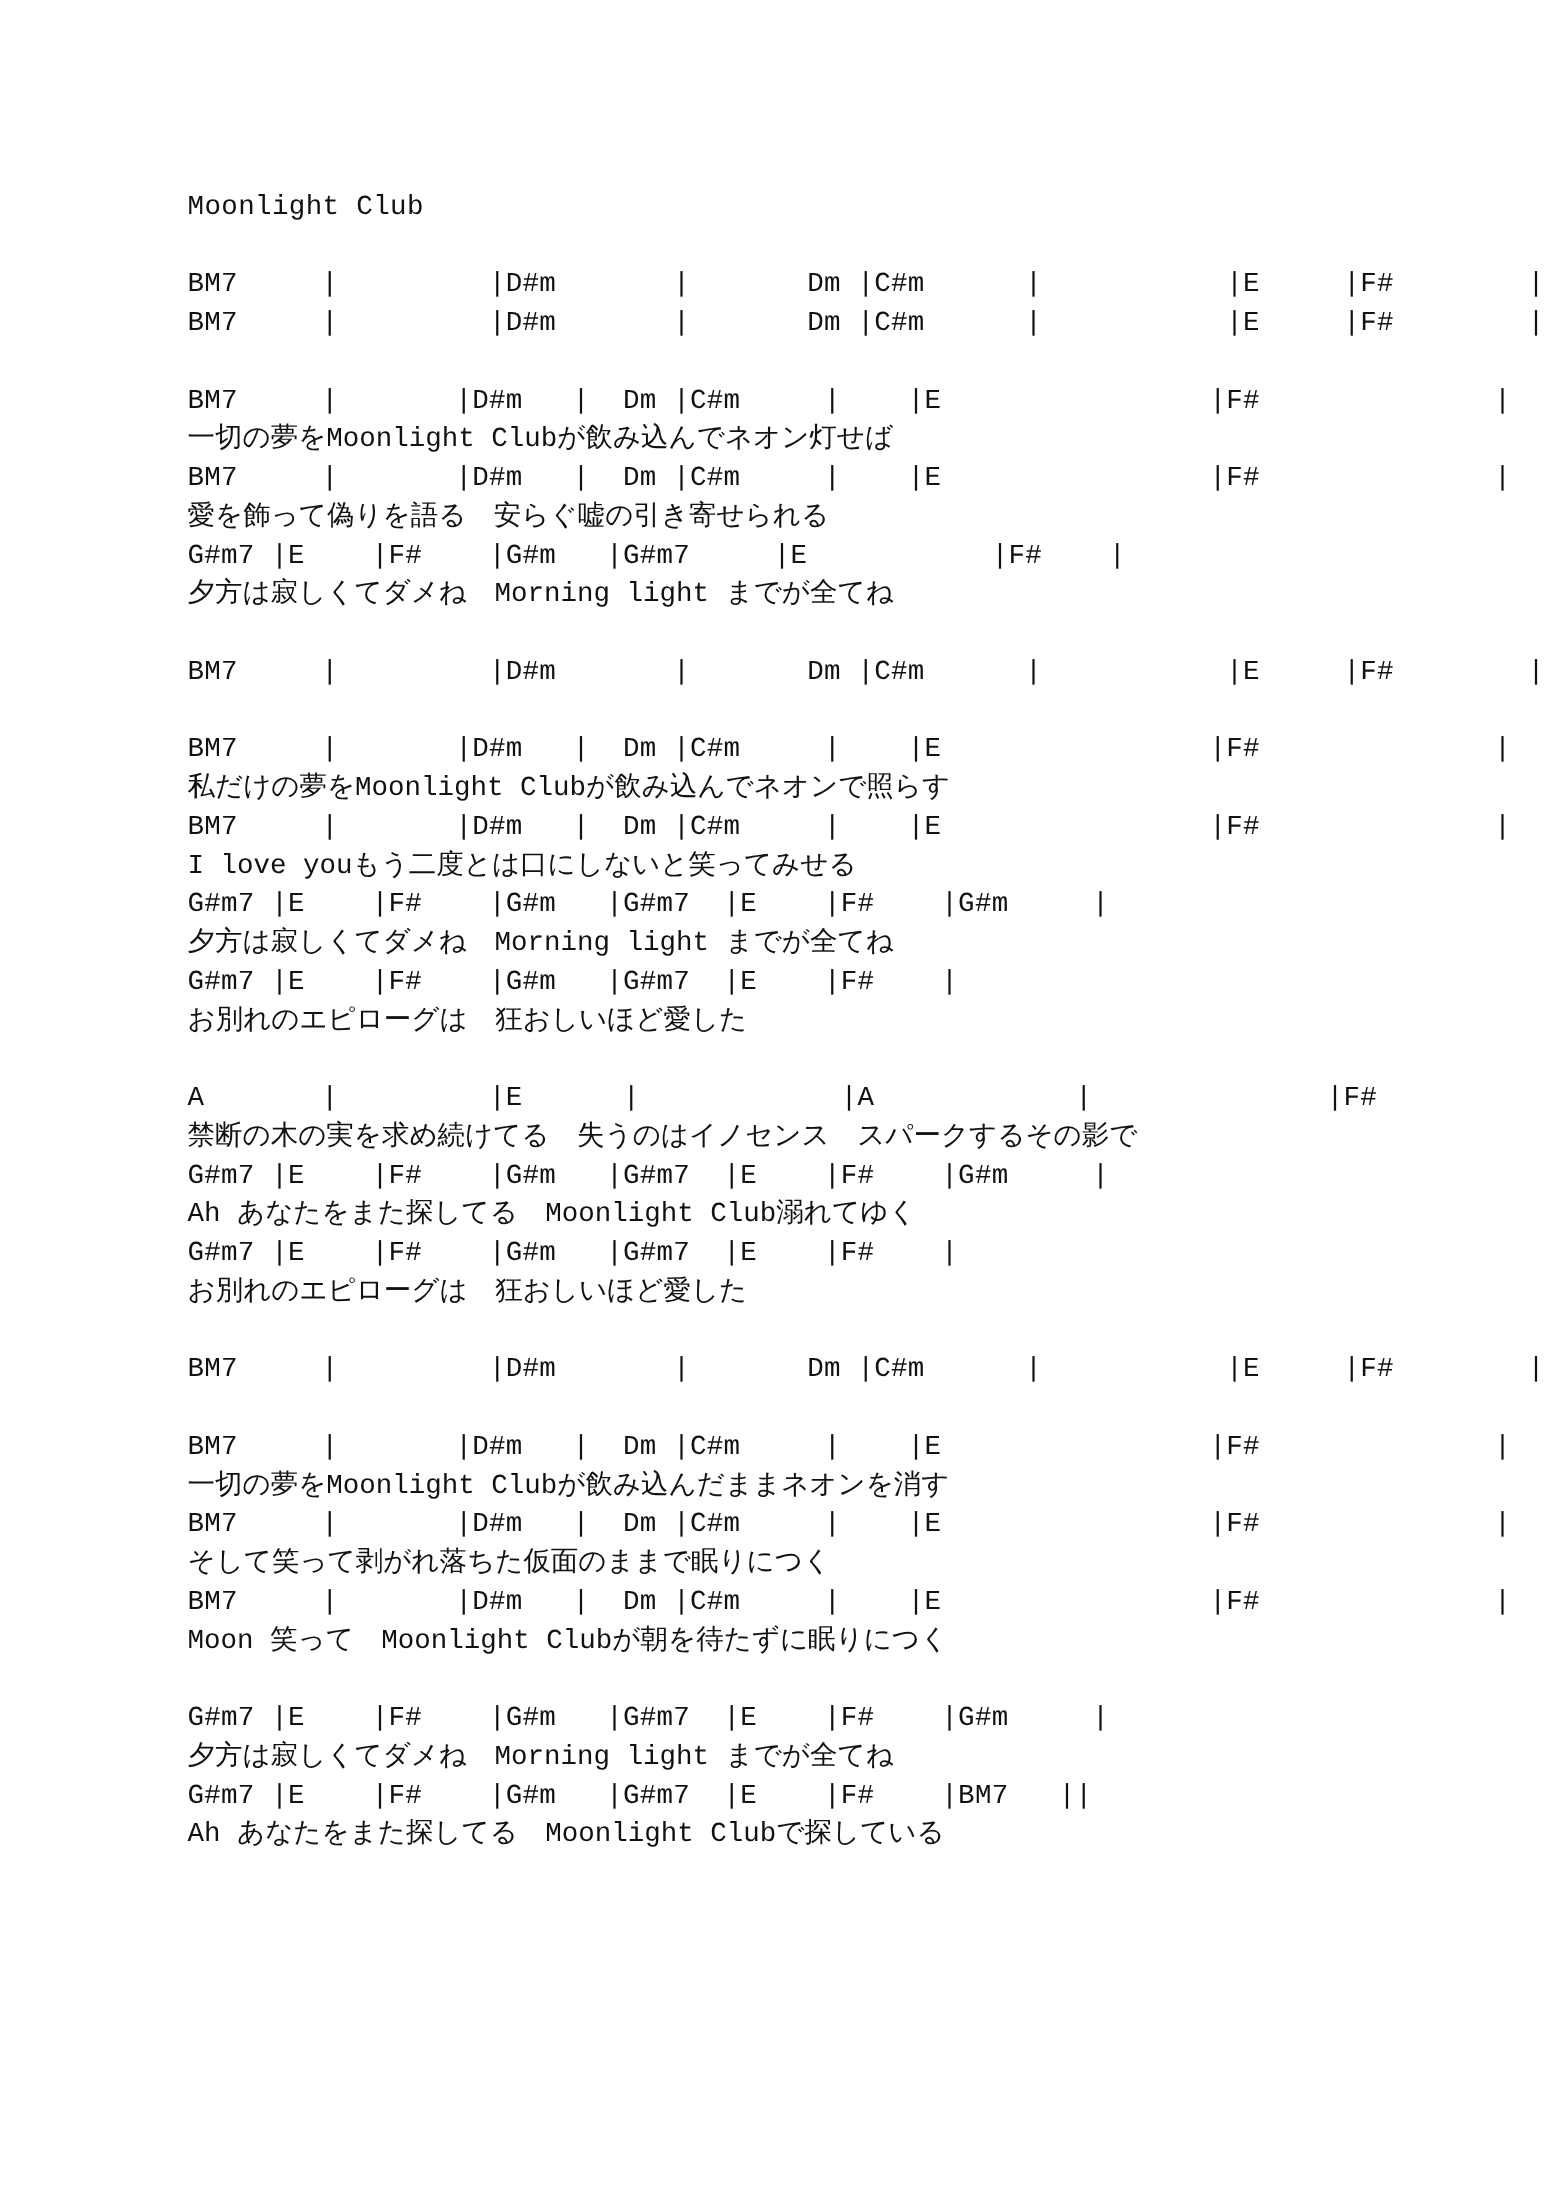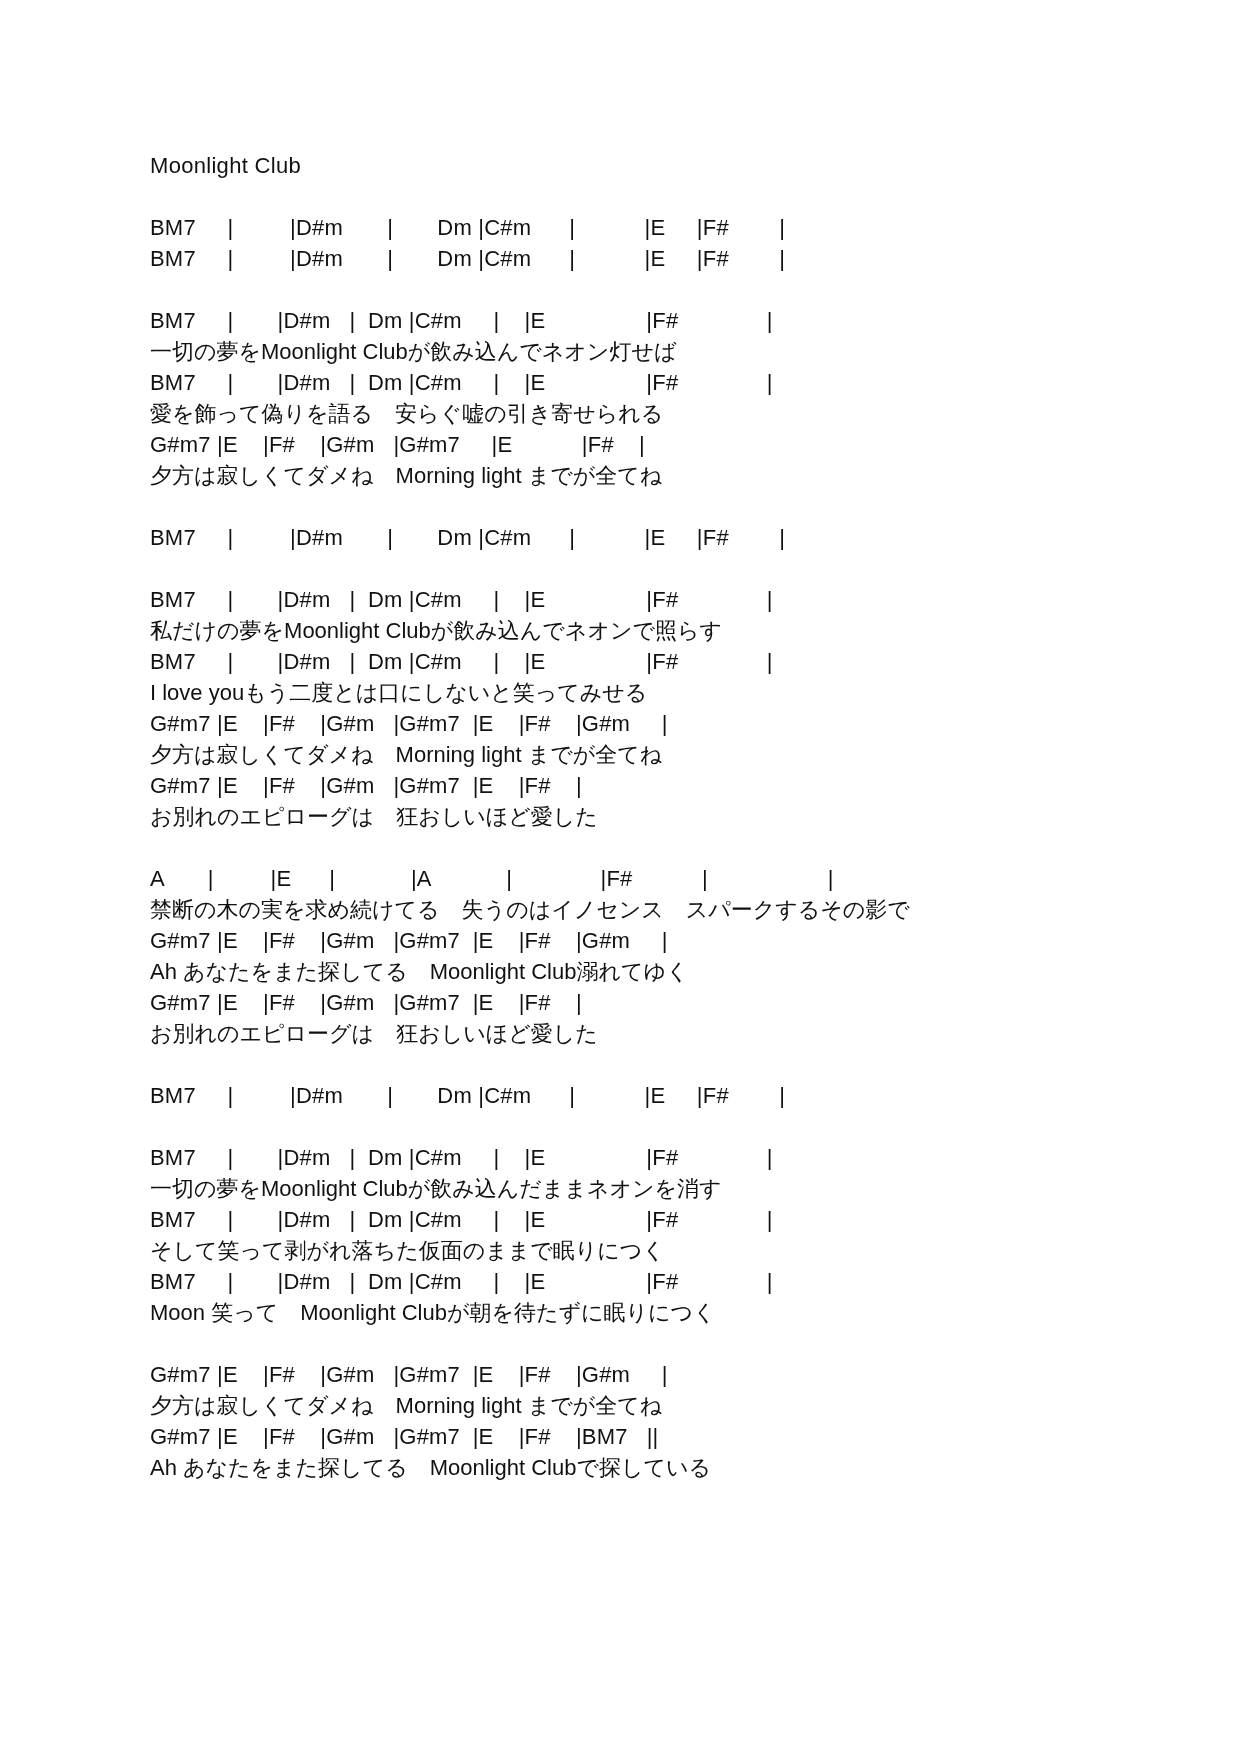--- a/index.html
+++ b/index.html
@@ -12,21 +12,21 @@
     width: 1239px;
     height: 1754px;
     background: #ffffff;
     overflow: hidden;
   }
   .sheet {
     position: absolute;
     left: 150px;
     top: 150px;
     right: 40px;
-    font-family: Liberation Sans, sans-serif;
+    font-family: Liberation Mono, monospace;
     font-size: 22px;
     line-height: 31px;
     color: #111111;
     white-space: pre;
   }
   .line {
     min-height: 31px;
     white-space: pre;
   }
   .line.title {

